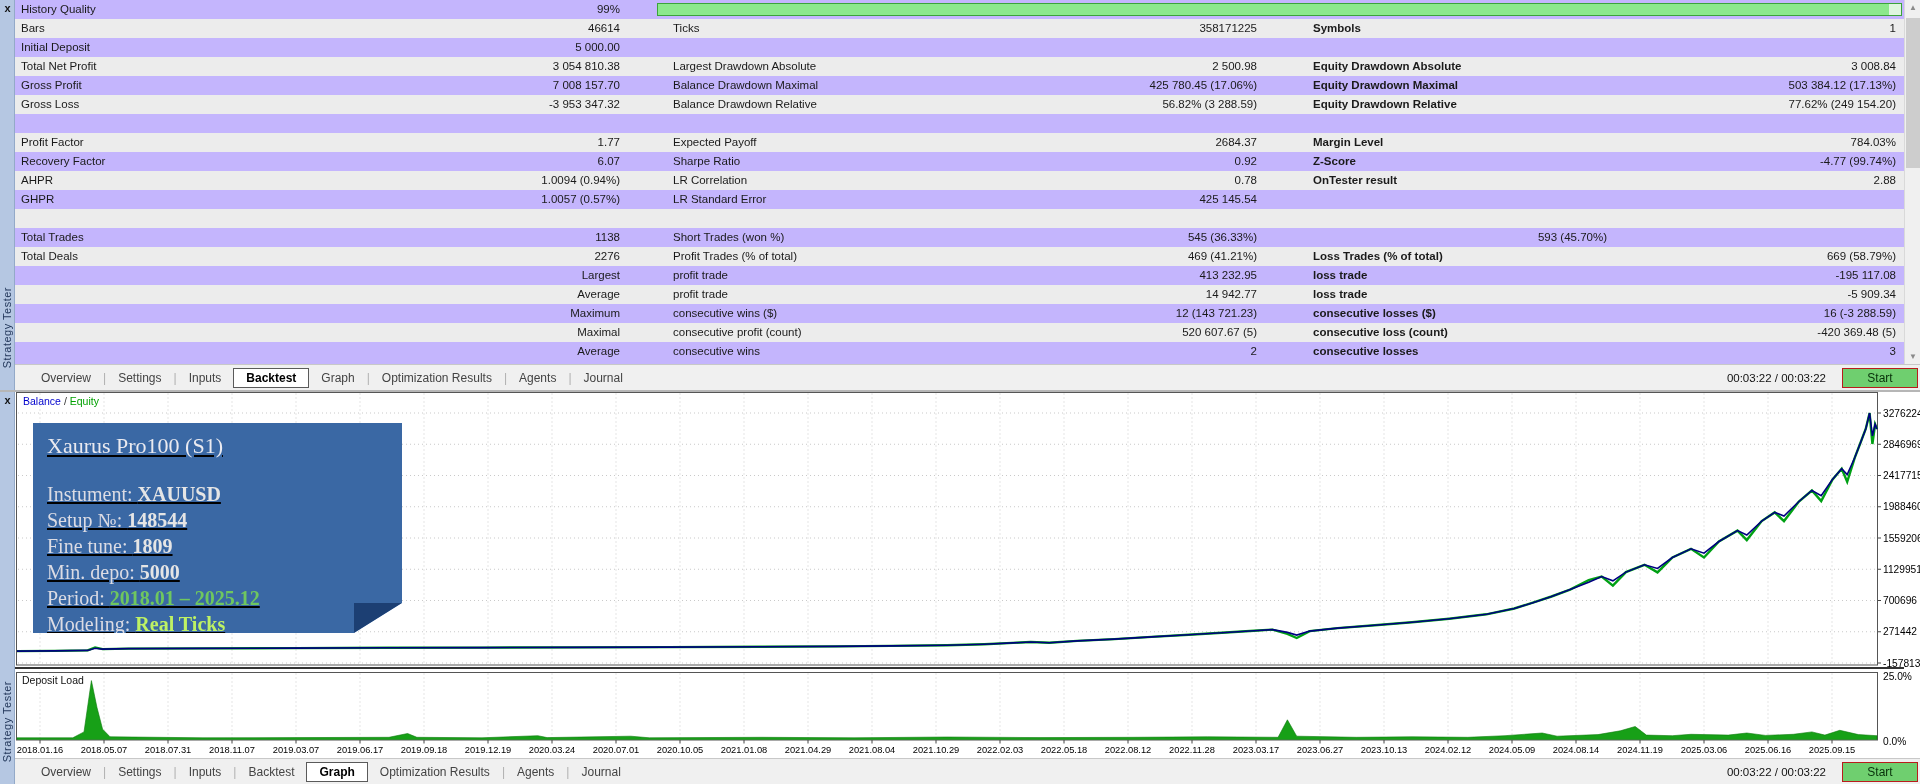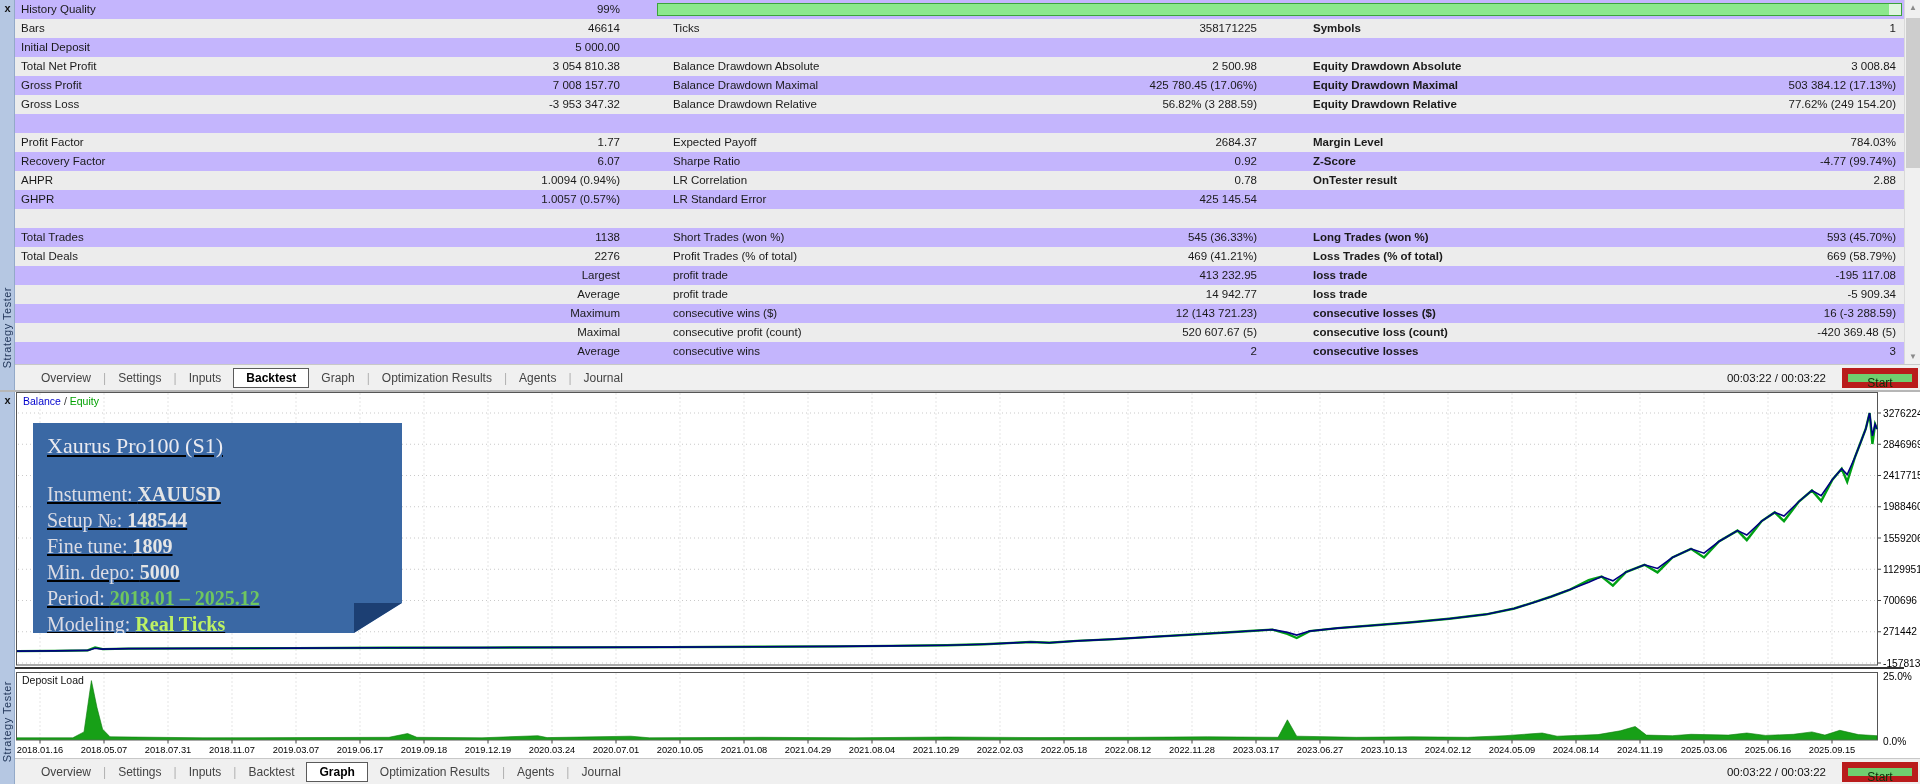--- a/index.html
+++ b/index.html
@@ -42,21 +42,21 @@
   .tabbar { position:absolute; left:15px; right:0; height:26px; background:#f0f0f0;
             border-top:1px solid #c8c8c8; display:flex; align-items:center; font-size:12px; color:#444; }
   .tabbar-top { top:364px; }
   .tabbar-bottom { top:758px; height:26px; }
   .tabbar .tabs { display:flex; align-items:center; padding-left:14px; }
   .tab { padding:3px 12px; white-space:nowrap; cursor:default; }
   .tab.selected { background:#fff; border:1px solid #5a5a5a; color:#000; font-weight:bold; padding:2px 12px; }
   .tabsep { color:#b0b0b0; }
   .tab-right { position:absolute; right:2px; display:flex; align-items:center; gap:16px; }
   .time-label { font-size:11.5px; color:#111; }
-  .start-btn { width:76px; height:20px; background:#6fcf6f; border:6px solid #b91c1c;
+  .start-btn { width:76px; height:20px; background:#6fcf6f; border:1px solid #b91c1c;
                font-size:12px; color:#093; color:#063; color:#052; text-align:center; line-height:18px;
                color:#08310a; cursor:default; }
 
   .divider { position:absolute; left:0; top:390px; width:1920px; height:2px; background:#b6b6b6; }
 
   
   .graph-panel { position:absolute; left:0; top:392px; width:1920px; height:366px; background:#fff; }
   .graph-panel svg { position:absolute; left:0; top:0; }
   svg text { font-family:"Liberation Sans", sans-serif; }
   .legend { position:absolute; left:23px; top:3px; font-size:10.5px; z-index:5; }
@@ -110,21 +110,21 @@
         <div class="c l1">Initial Deposit</div>
         <div class="c v1">5 000.00</div>
         <div class="c l2"></div>
         <div class="c v2"></div>
         <div class="c l3"></div>
         <div class="c v3"></div>
       </div>
       <div class="srow alt">
         <div class="c l1">Total Net Profit</div>
         <div class="c v1">3 054 810.38</div>
-        <div class="c l2">Balance Drawdown Absolute</div>
+        <div class="c l2">Largest Drawdown Absolute</div>
         <div class="c v2">2 500.98</div>
         <div class="c l3">Equity Drawdown Absolute</div>
         <div class="c v3">3 008.84</div>
       </div>
       <div class="srow">
         <div class="c l1">Gross Profit</div>
         <div class="c v1">7 008 157.70</div>
         <div class="c l2">Balance Drawdown Maximal</div>
         <div class="c v2">425 780.45 (17.06%)</div>
         <div class="c l3">Equity Drawdown Maximal</div>
@@ -184,21 +184,20 @@
         <div class="c l2"></div>
         <div class="c v2"></div>
         <div class="c l3"></div>
         <div class="c v3"></div>
       </div>
       <div class="srow">
         <div class="c l1">Total Trades</div>
         <div class="c v1">1138</div>
         <div class="c l2">Short Trades (won %)</div>
         <div class="c v2">545 (36.33%)</div>
-        <div class="c l3">Long Trades (won %)</div>
         <div class="c v3">593 (45.70%)</div>
       </div>
       <div class="srow alt">
         <div class="c l1">Total Deals</div>
         <div class="c v1">2276</div>
         <div class="c l2">Profit Trades (% of total)</div>
         <div class="c v2">469 (41.21%)</div>
         <div class="c l3">Loss Trades (% of total)</div>
         <div class="c v3">669 (58.79%)</div>
       </div>

